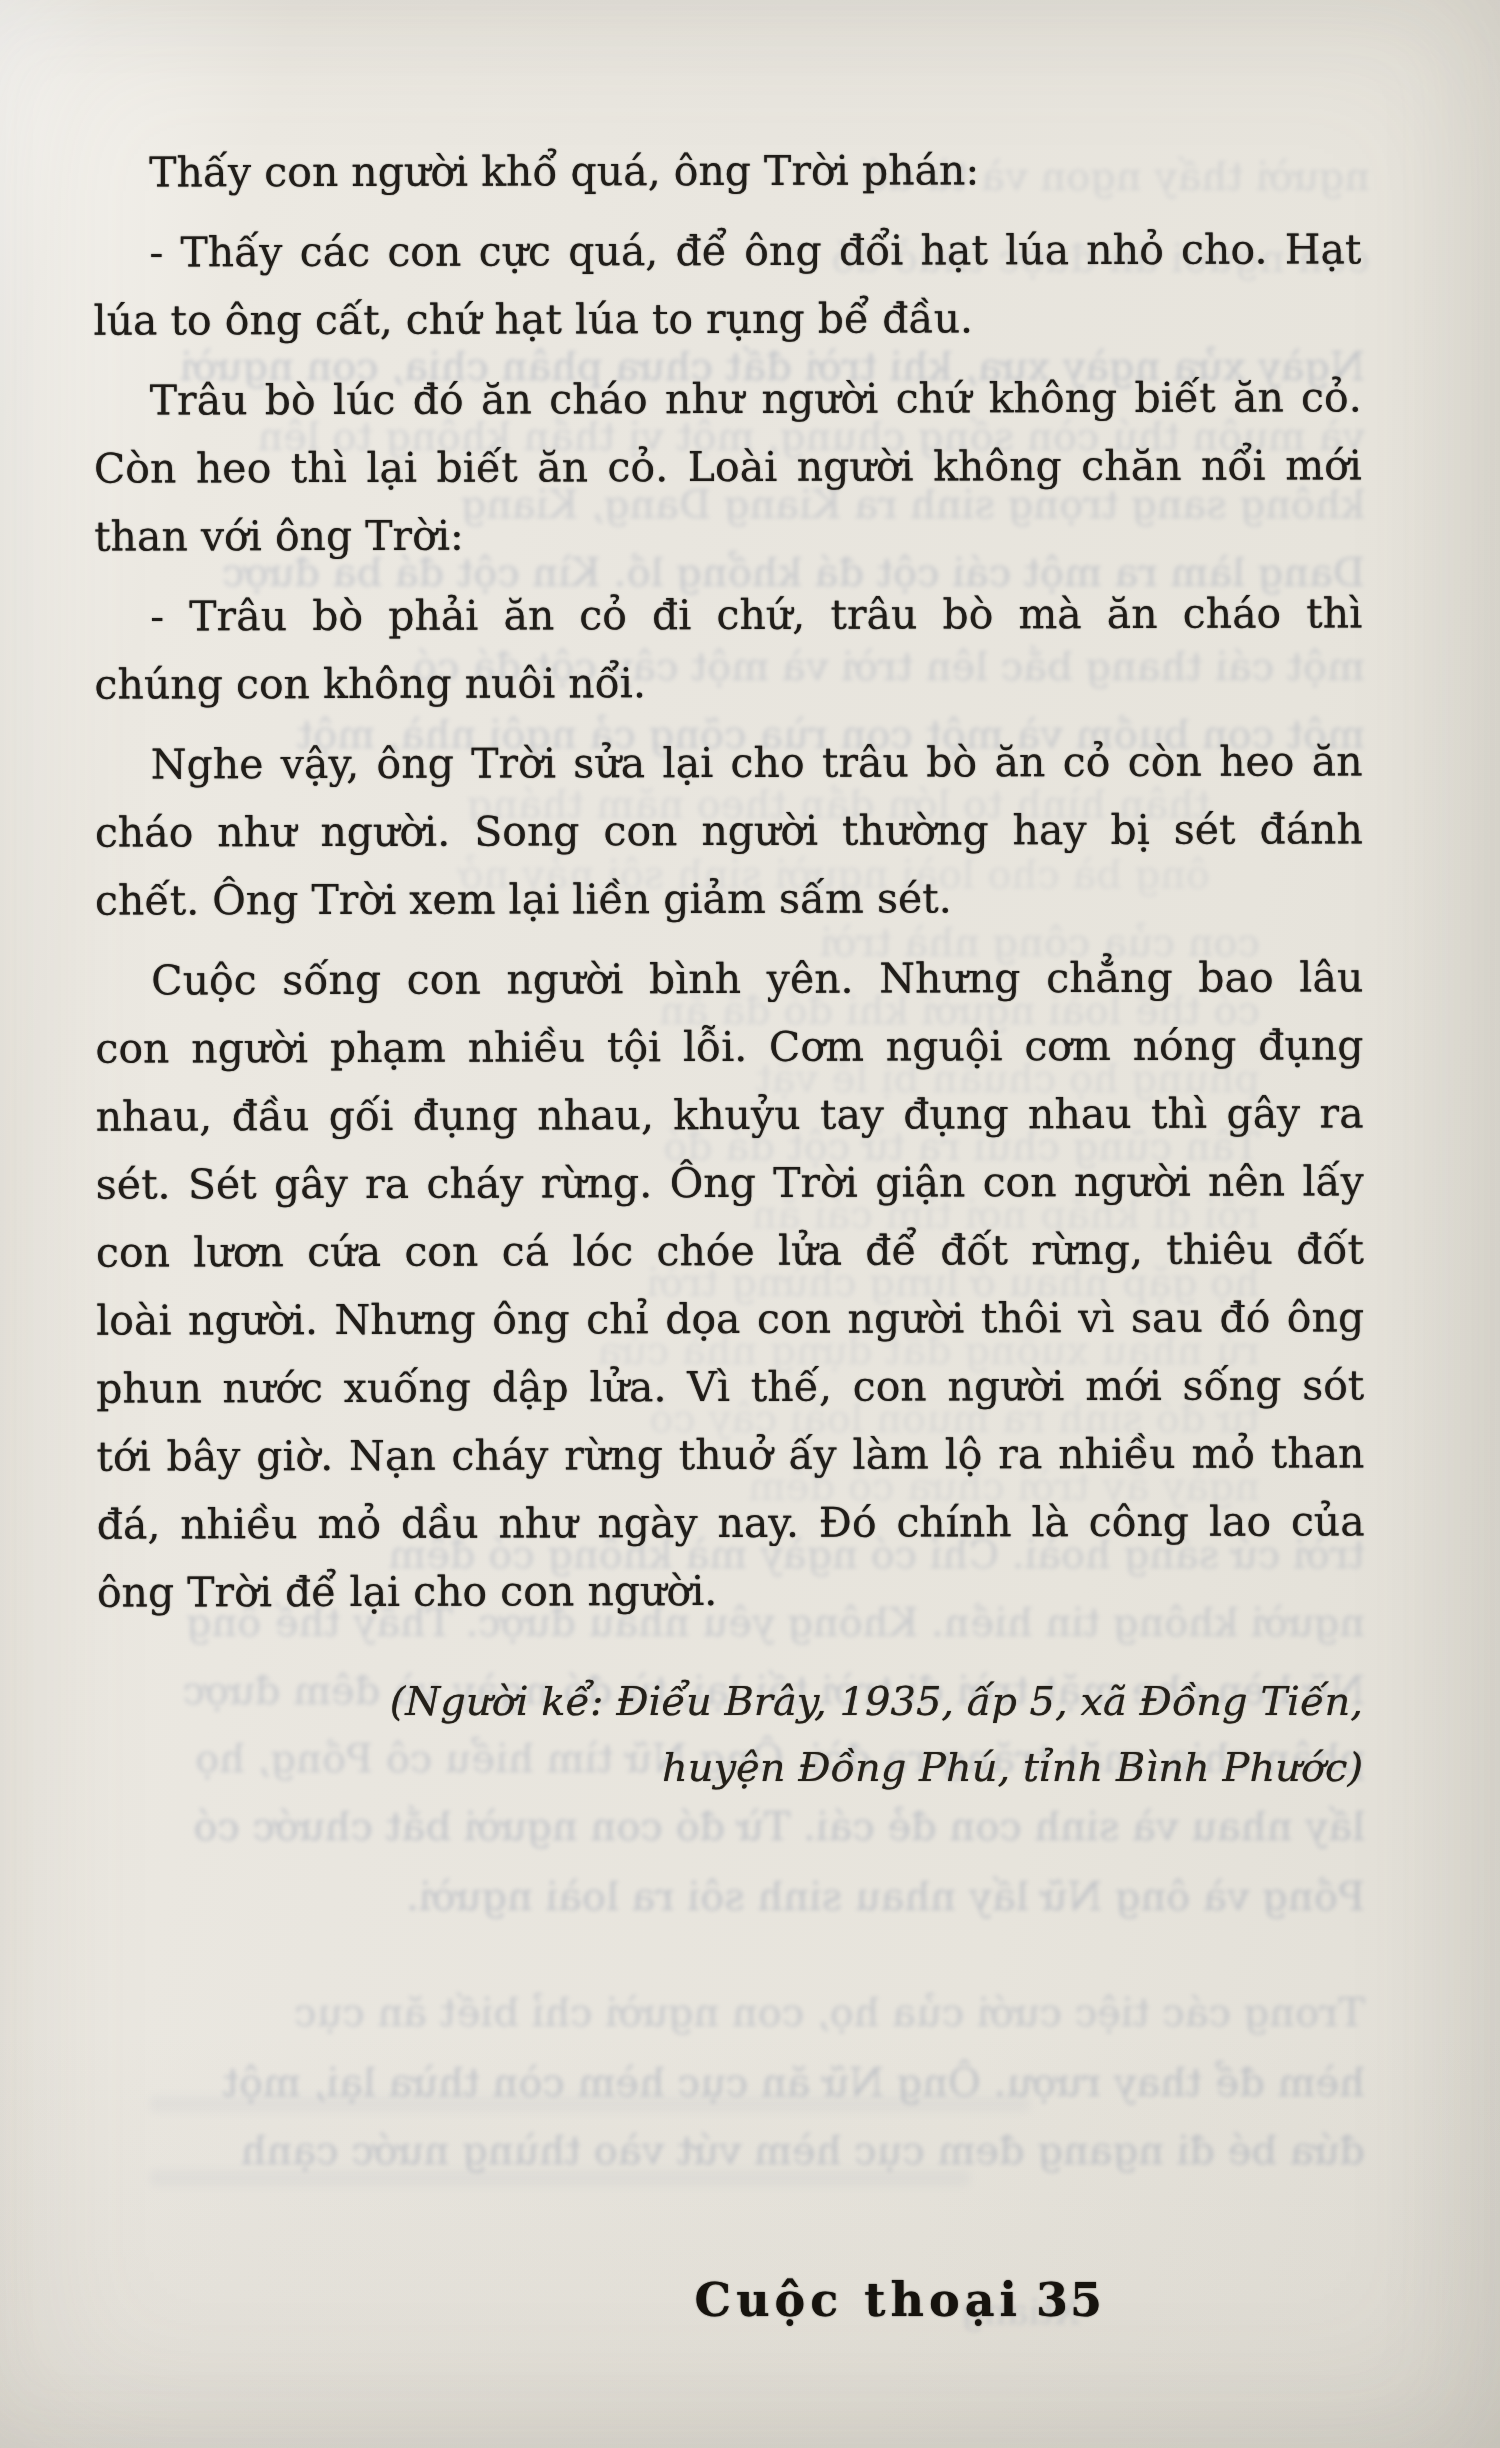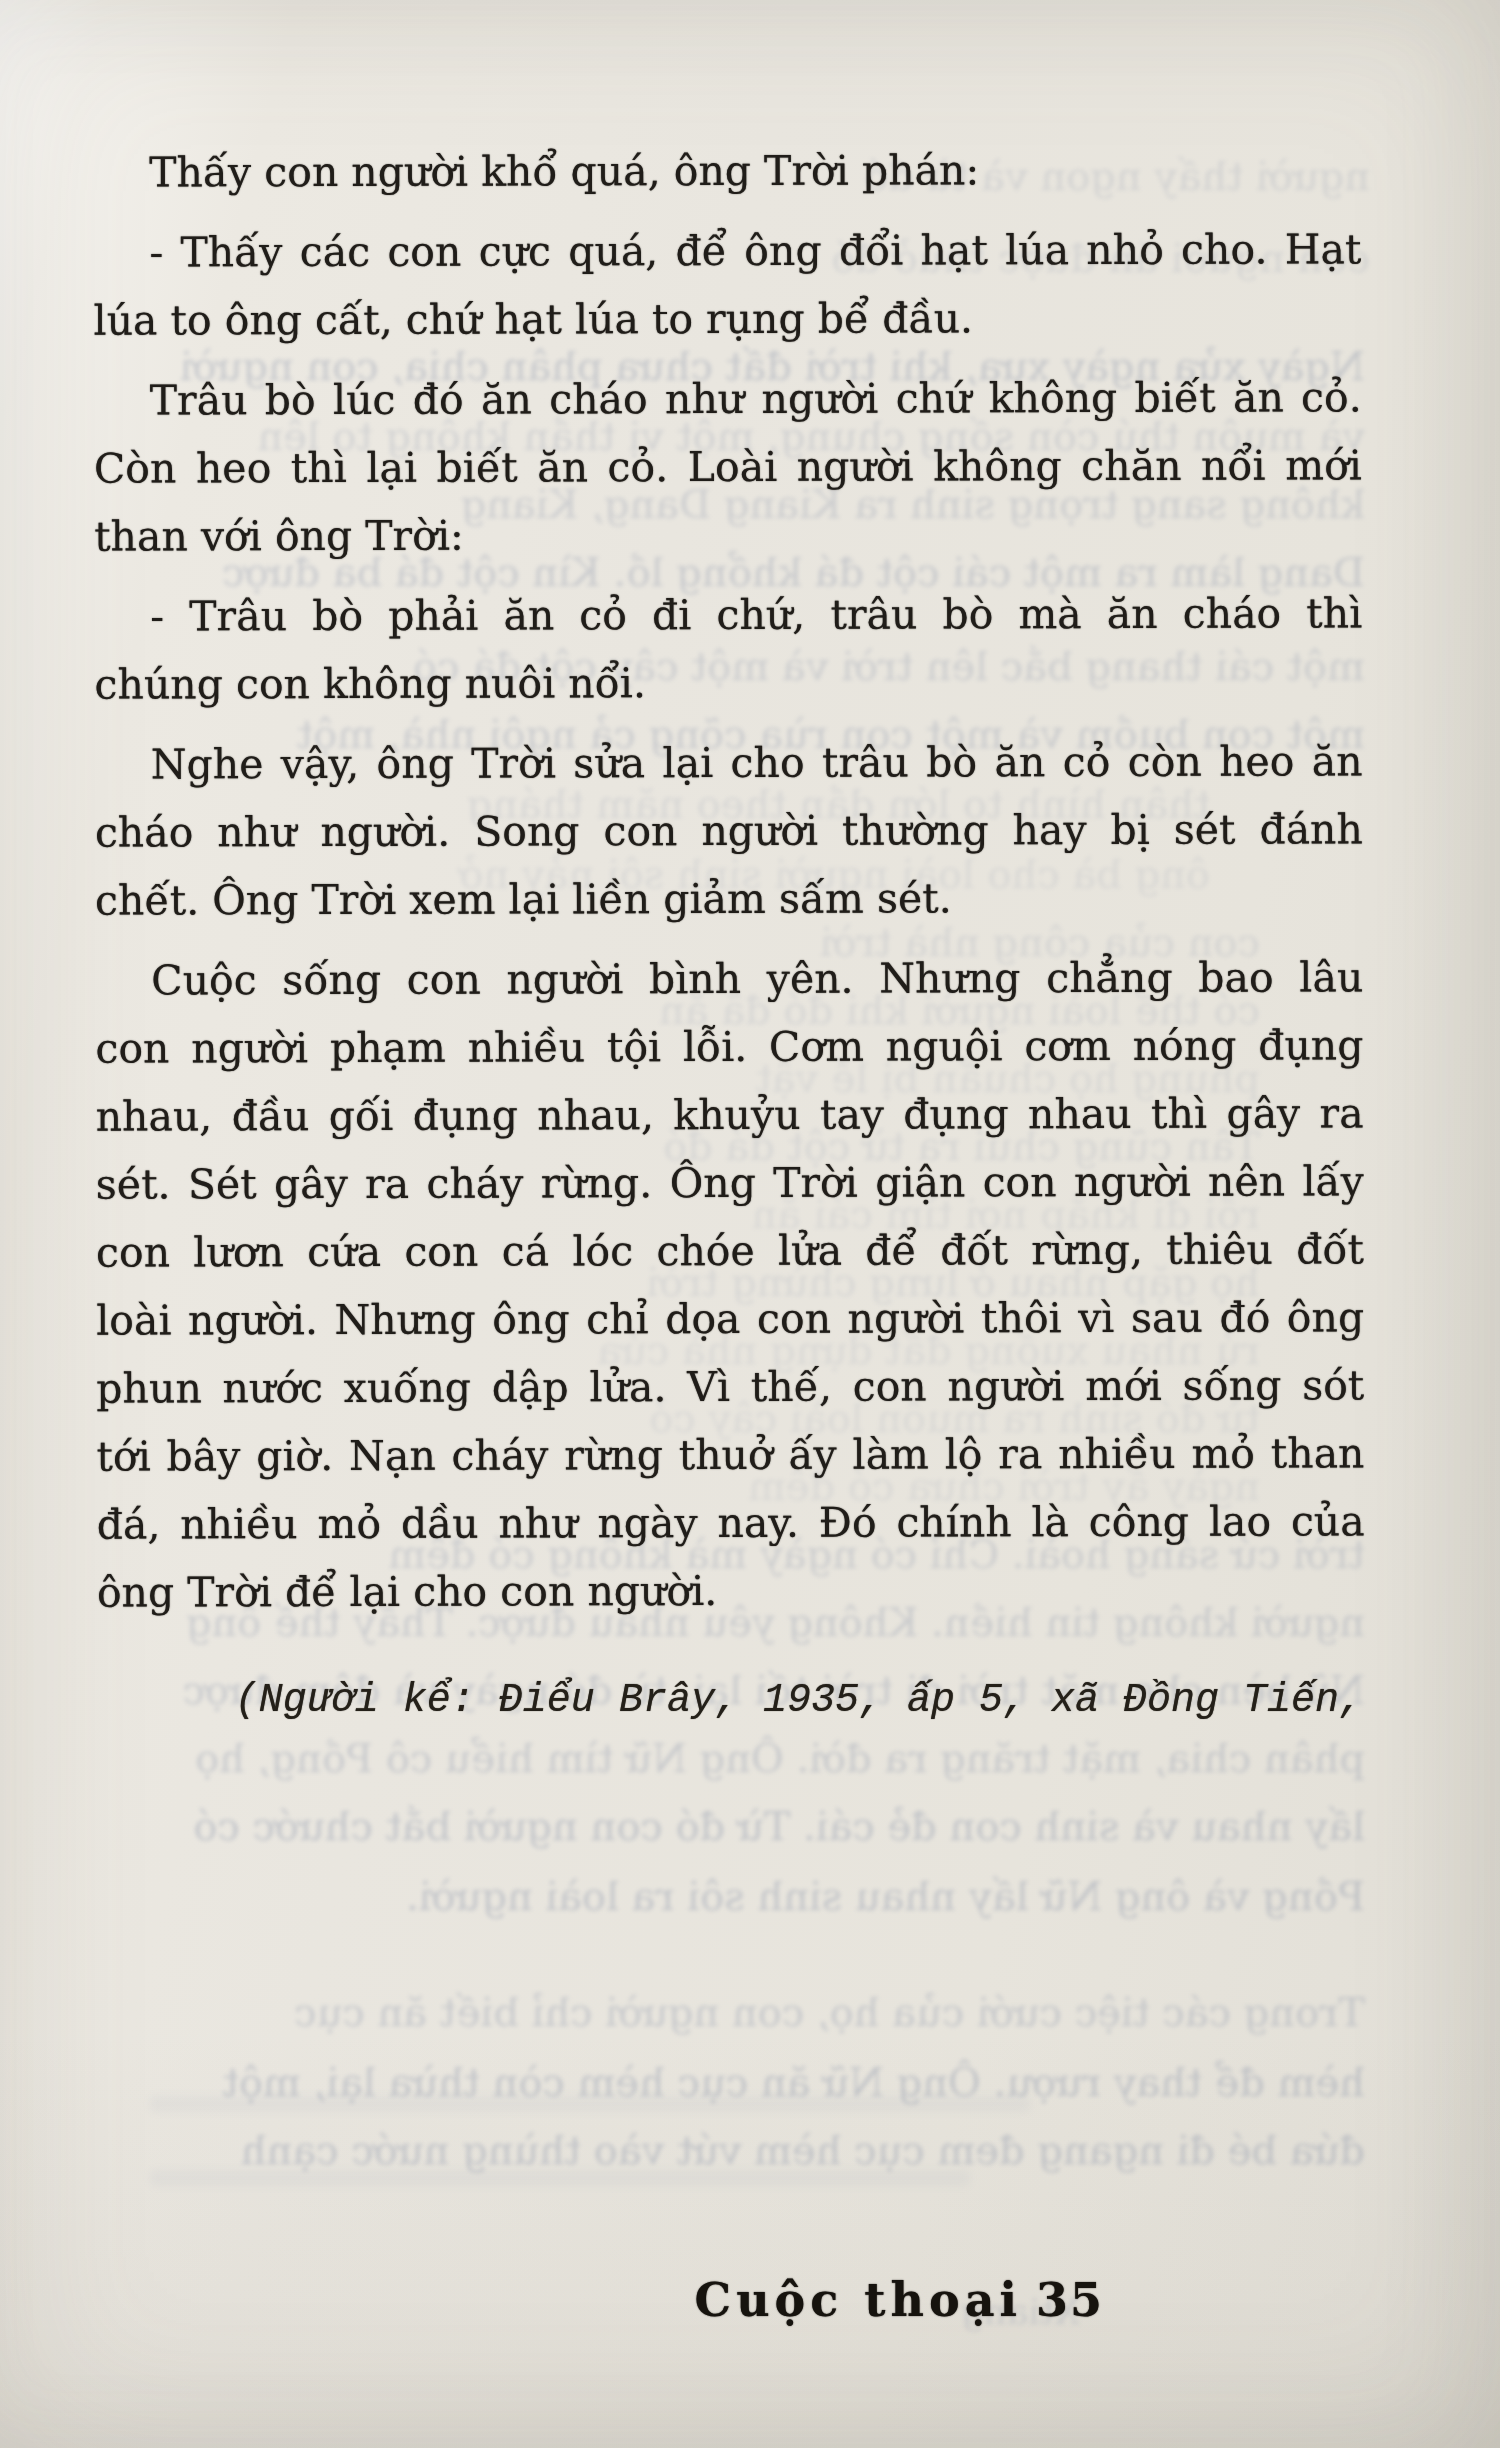--- a/index.html
+++ b/index.html
@@ -38,21 +38,21 @@
   .line{height:68px;line-height:68px;overflow:hidden;text-align:left;}
   .line.just{text-align:justify;text-align-last:justify;}
   .line.indent{text-indent:56px;}
   .line.para{margin-top:12px;}
   
   .citation{
     position:absolute;left:95px;top:1668px;width:1268px;
     color:#242019;font-style:italic;font-size:40px;
     text-shadow:0 0 1.1px rgba(36,32,25,0.8);
   }
-  .citation .cline{height:66px;line-height:66px;text-align:right;font-family:Liberation Mono, monospace;}
+  .citation .cline{height:66px;line-height:66px;text-align:right;}
   
   .footer{
     position:absolute;top:2272px;right:396px;height:56px;line-height:56px;
     color:#16130e;font-size:46px;font-weight:bold;white-space:nowrap;
     text-shadow:0 0 1.4px rgba(22,19,14,0.9);
   }
   .footer .head{letter-spacing:5px;}
   .footer .num{margin-left:14px;letter-spacing:2px;}
 </style>
 </head>
@@ -120,17 +120,18 @@
     <div class="line just">loài người. Nhưng ông chỉ dọa con người thôi vì sau đó ông</div>
     <div class="line just">phun nước xuống dập lửa. Vì thế, con người mới sống sót</div>
     <div class="line just">tới bây giờ. Nạn cháy rừng thuở ấy làm lộ ra nhiều mỏ than</div>
     <div class="line just">đá, nhiều mỏ dầu như ngày nay. Đó chính là công lao của</div>
     <div class="line">ông Trời để lại cho con người.</div>
   </div>
 
 <div class="citation">
 
 <div class="cline">(Người kể: Điểu Brây, 1935, ấp 5, xã Đồng Tiến,</div>
+    <div class="cline">huyện Đồng Phú, tỉnh Bình Phước)</div>
   </div>
 
 <div class="footer">
   <span class="head">Cuộc thoại</span><span class="num">35</span>
 </div>
 
 </body></html>

